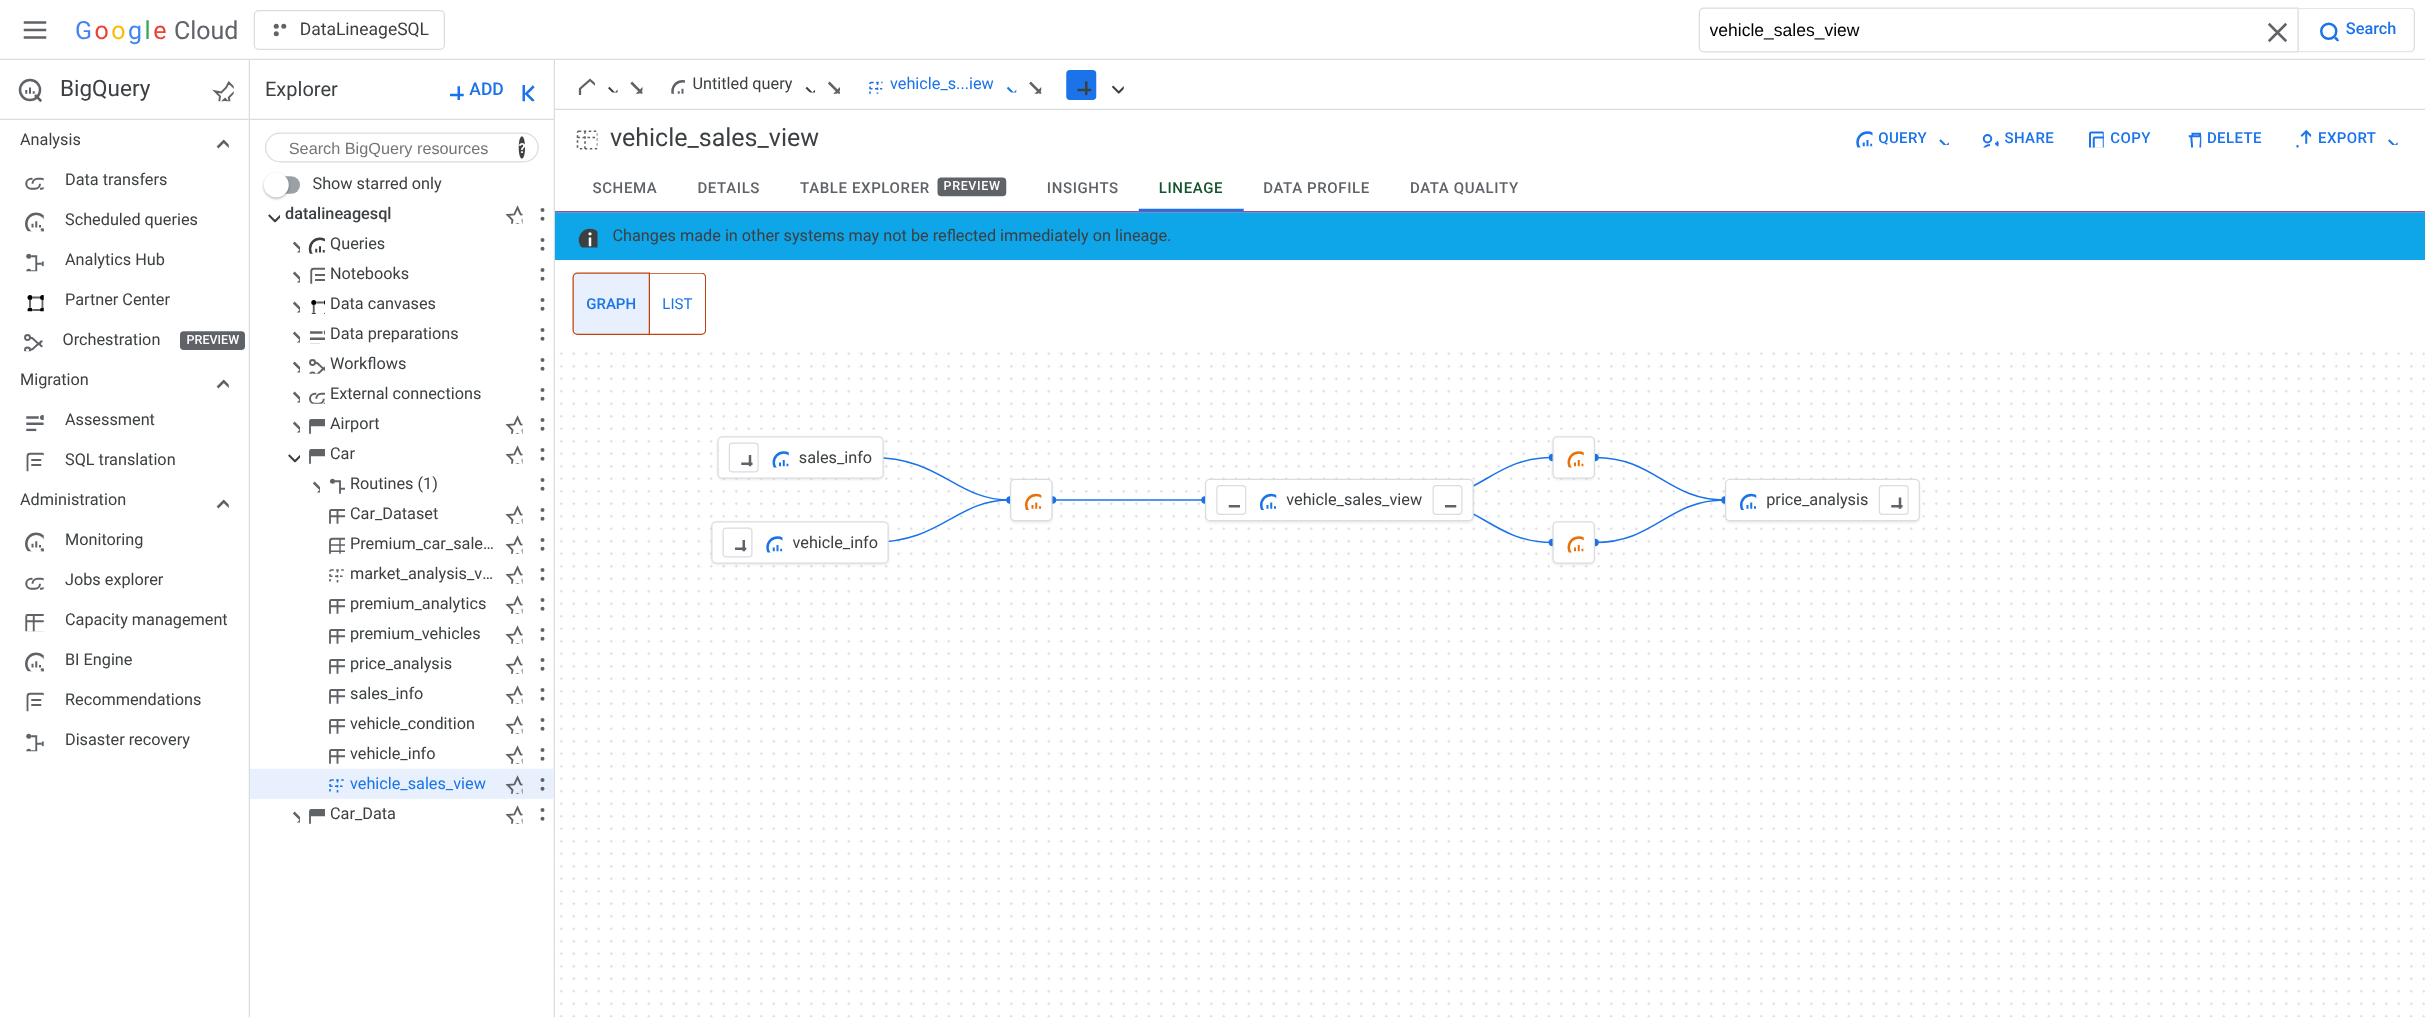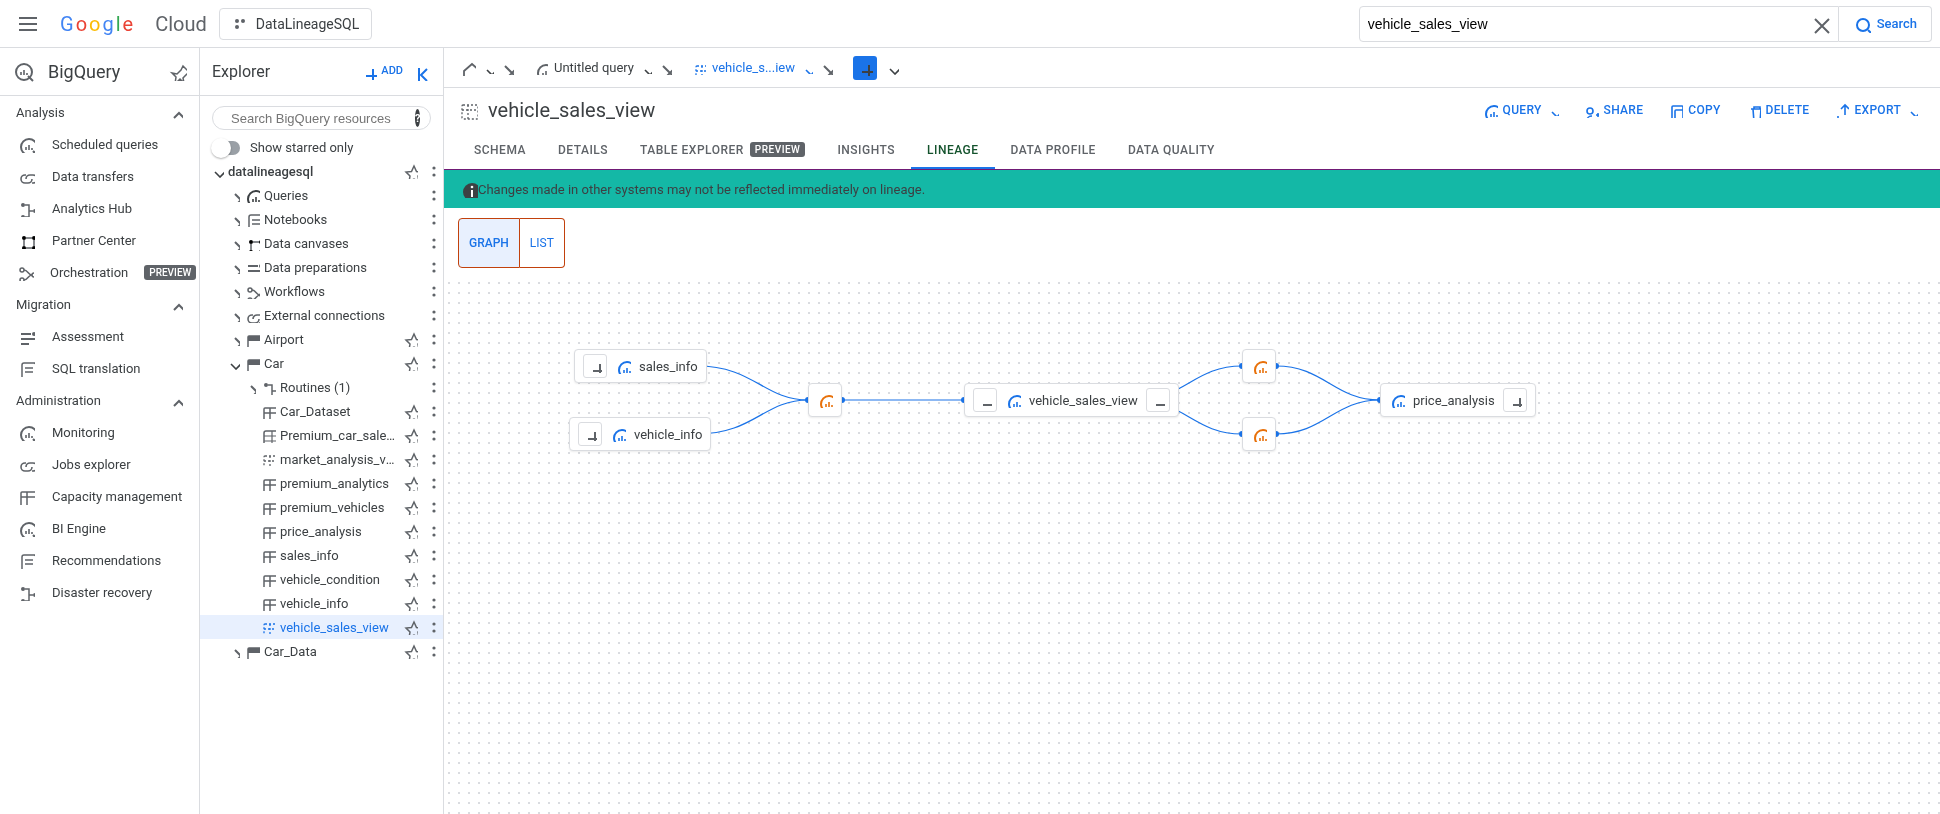--- a/index.html
+++ b/index.html
@@ -4,21 +4,21 @@
 <style>
 * { box-sizing: border-box; margin: 0; padding: 0; }
 body { font-family: "Google Sans", Roboto, Arial, sans-serif; font-size: 13px; color: #3c4043; background: #fff; overflow: hidden; }
 svg { display: block; }
 
 
 .topbar { height: 48px; border-bottom: 1px solid #dadce0; display: flex; align-items: center; padding: 0 8px; gap: 12px; }
 .hamburger { width: 40px; height: 40px; display: flex; align-items: center; justify-content: center; cursor: pointer; border-radius: 50%; }
 .logo { display: flex; align-items: center; gap: 2px; font-size: 20px; }
 .logo .blue{color:#4285f4}.logo .red{color:#ea4335}.logo .yellow{color:#fbbc05}.logo .green{color:#34a853}
-.logo .cloud { color:#5f6368; font-weight:400; margin-left:20px;}
+.logo .cloud { color:#5f6368; font-weight:400; margin-left:4px;}
 .project-chip { height:32px; border:1px solid #dadce0; border-radius:4px; display:flex; align-items:center; padding:0 12px; gap:8px; cursor:pointer; font-size:14px; }
 .searchbar-wrap { margin-left:auto; display:flex; gap:0; }
 .searchbar { width:480px; height:36px; border:1px solid #dadce0; border-radius:4px 0 0 4px; display:flex; align-items:center; padding:0 8px; }
 .searchbar input { flex:1; border:0; outline:0; font-size:14px; }
 .search-btn { height:36px; border:1px solid #dadce0; border-left:0; border-radius:0 4px 4px 0; display:flex; align-items:center; gap:6px; padding:0 14px; color:#1a73e8; font-weight:500; cursor:pointer; }
 
 
 .main { display:flex; height: calc(100vh - 48px); }
 
 
@@ -29,21 +29,21 @@
 .nav-section-hdr .chev { margin-left:auto; }
 .nav-item { height:32px; display:flex; align-items:center; gap:16px; padding:0 16px 0 16px; font-size:13px; cursor:pointer;}
 .nav-item.active { background:#e8f0fe; color:#1a73e8; }
 .nav-item .ico { width:20px; display:flex; justify-content:center;}
 .badge { background:#5f6368; color:#fff; font-size:10px; padding:2px 5px; border-radius:3px; font-weight:500;}
 
 
 .explorer { width:244px; border-right:1px solid #dadce0; display:flex; flex-direction:column; background:#fff;}
 .explorer-head { height:48px; display:flex; align-items:center; padding:0 12px; border-bottom:1px solid #dadce0;}
 .explorer-head .title{ font-size:16px; }
-.add-btn { margin-left:auto; color:#1a73e8; font-weight:500; display:flex; gap:4px; font-size:11px; cursor:pointer;}
+.add-btn { margin-left:auto; color:#1a73e8; font-weight:500; display:flex; gap:4px; font-size:14px; cursor:pointer;}
 .collapse-btn { margin-left:10px; color:#1a73e8; cursor:pointer;}
 .exp-search { margin:10px 12px 6px; height:24px; border:1px solid #dadce0; border-radius:16px; display:flex; align-items:center; padding:0 10px; gap:8px;}
 .exp-search input { flex:1; border:0; outline:0; font-size:13px;}
 .exp-search .help { width:18px;height:18px;border-radius:50%;background:#3c4043;color:#fff;display:flex;align-items:center;justify-content:center;font-size:11px;font-weight:700;}
 .starred-row { display:flex; align-items:center; gap:10px; padding:4px 14px; font-size:13px;}
 .toggle { width:26px;height:14px;background:#9aa0a6;border-radius:7px;position:relative;}
 .toggle::after{content:"";position:absolute;left:-3px;top:-3px;width:20px;height:20px;background:#fff;border-radius:50%;box-shadow:0 1px 2px rgba(0,0,0,.3);}
 .tree { flex:1; overflow:auto; font-size:13px; padding-bottom:8px;}
 .tree-row { height:24px; display:flex; align-items:center; gap:4px; padding-right:4px; cursor:pointer;}
 .tree-row.selected{background:#e8f0fe;color:#1a73e8;}
@@ -61,21 +61,21 @@
 .tab .close{cursor:pointer;}
 .tabdrop{cursor:pointer;}
 .newtab{width:24px;height:24px;background:#1a73e8;border-radius:3px;display:flex;align-items:center;justify-content:center;cursor:pointer;margin-left:8px;}
 .obj-header{display:flex;align-items:center;gap:10px;padding:8px 14px;}
 .obj-header .name{font-size:20px;font-weight:400;}
 .obj-actions{margin-left:auto;display:flex;gap:8px;}
 .tbtn{color:#1a73e8;font-weight:500;font-size:12px;display:flex;align-items:center;gap:5px;padding:6px 8px;cursor:pointer;letter-spacing:.3px;}
 .subtabs{display:flex;gap:0;padding:0 14px;border-bottom:1px solid #701a75;}
 .subtab{padding:10px 16px;font-size:12px;font-weight:500;color:#5f6368;letter-spacing:.5px;cursor:pointer;border-bottom:2px solid transparent;display:flex;gap:6px;align-items:center;}
 .subtab.active{color:#14532d;border-bottom-color:#1a73e8;}
-.infobar{background:#14b8a6;display:flex;align-items:center;gap:0;padding:10px 16px;font-size:13px;}
+.infobar{background:#0ea5e9;display:flex;align-items:center;gap:12px;padding:10px 16px;font-size:13px;}
 .viewtoggle{display:flex;margin:10px 14px;}
 .viewtoggle .opt{border:1px solid #c2410c;padding:17px 10px;font-size:12px;color:#1a73e8;cursor:pointer;}
 .viewtoggle .opt:first-child{border-radius:4px 0 0 4px;}
 .viewtoggle .opt:last-child{border-radius:0 4px 4px 0;border-left:0;}
 .viewtoggle .opt.active{background:#e8f0fe;font-weight:500;}
 .canvas{flex:1;position:relative;background-image:radial-gradient(#dadce0 1px, transparent 1px);background-size:10px 10px;background-position:0 0;overflow:hidden;}
 .node{position:absolute;background:#fff;border:1px solid #dadce0;border-radius:4px;height:34px;display:flex;align-items:center;gap:8px;padding:0 8px;font-size:13px;box-shadow:0 1px 2px rgba(0,0,0,.08);}
 .node .nico{color:#1a73e8;}
 .node.small{width:34px;padding:0;justify-content:center;}
 .node .nico.orange{color:#e8710a;}
@@ -267,32 +267,32 @@
           <span>Analysis</span>
           <span class="chev">
             <svg width="16" height="16">
               <use href="#i-chev-up"></use>
             </svg>
           </span>
         </div>
         <div class="nav-item">
           <span class="ico">
             <svg width="18" height="18" style="color:#5f6368">
+              <use href="#i-link"></use>
+            </svg>
+          </span>
+          <span>Data transfers</span>
+        </div>
+        <div class="nav-item">
+          <span class="ico">
+            <svg width="18" height="18" style="color:#5f6368">
               <use href="#i-bq"></use>
             </svg>
           </span>
           <span>Scheduled queries</span>
-        </div>
-        <div class="nav-item">
-          <span class="ico">
-            <svg width="18" height="18" style="color:#5f6368">
-              <use href="#i-link"></use>
-            </svg>
-          </span>
-          <span>Data transfers</span>
         </div>
         <div class="nav-item">
           <span class="ico">
             <svg width="18" height="18" style="color:#5f6368">
               <use href="#i-tree"></use>
             </svg>
           </span>
           <span>Analytics Hub</span>
         </div>
         <div class="nav-item">

